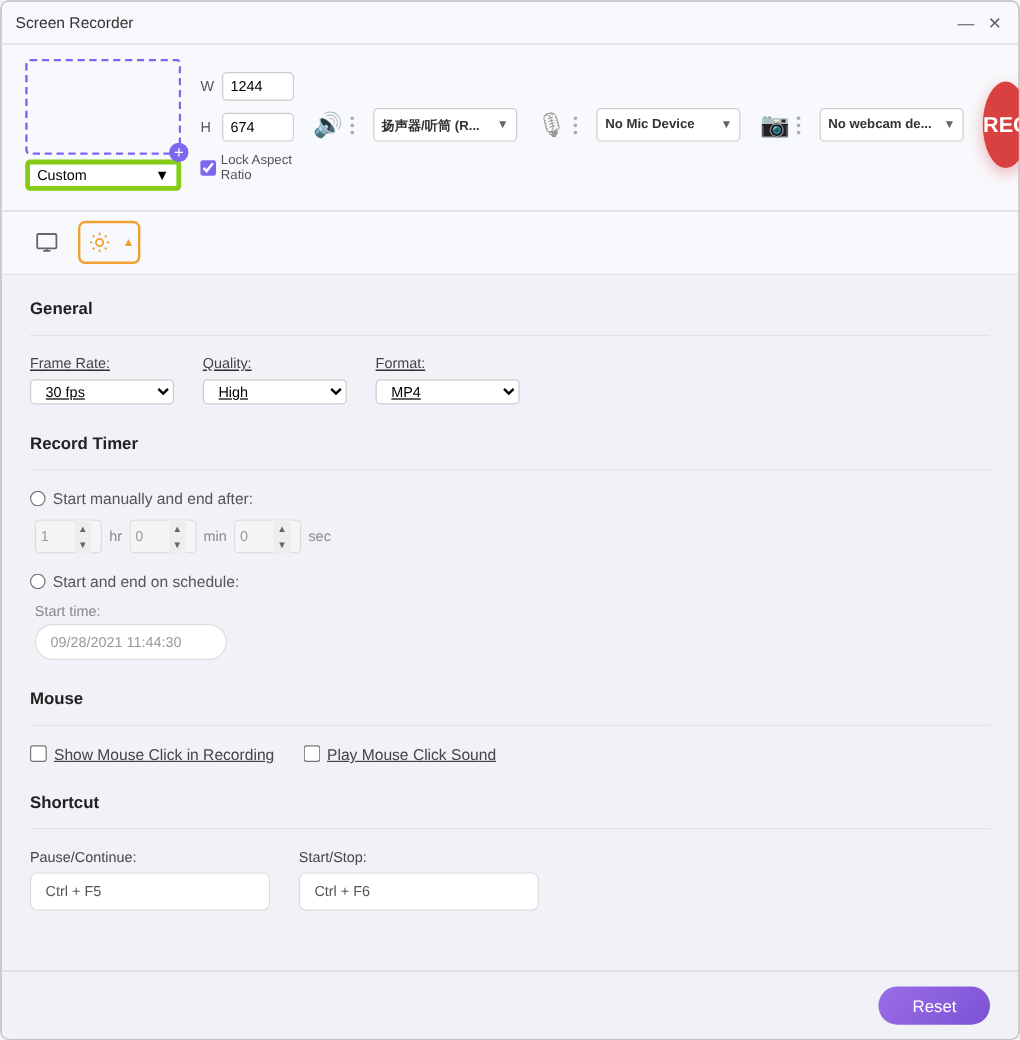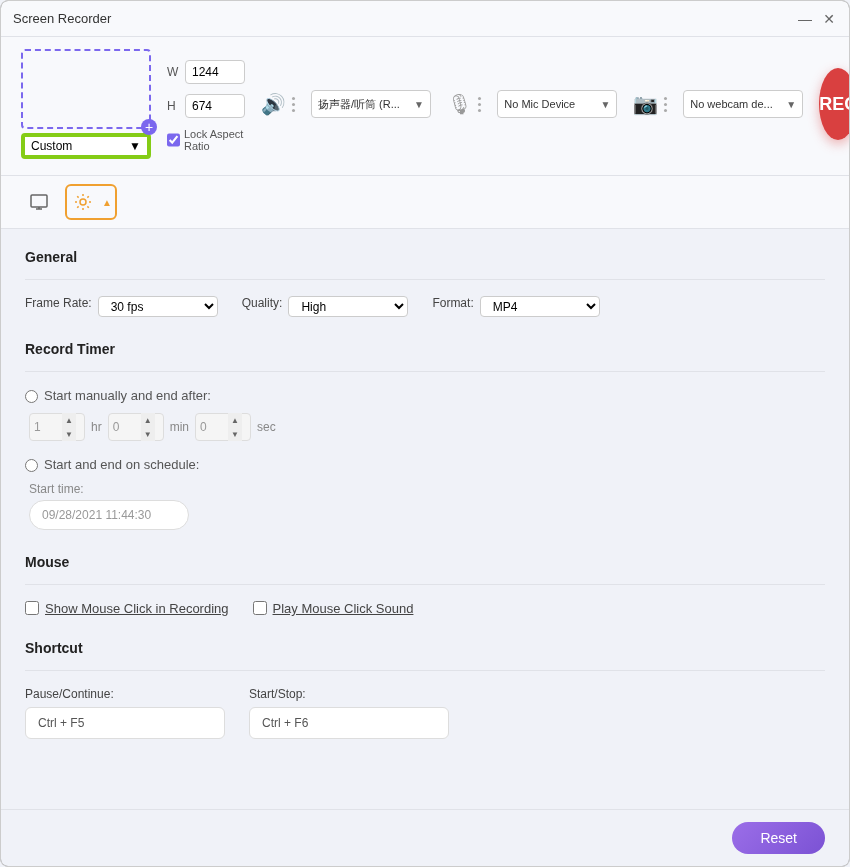--- a/index.html
+++ b/index.html
@@ -180,20 +180,21 @@
       align-items: center;
       justify-content: space-between;
       cursor: pointer;
     }
     .device-dropdown span.text {
       overflow: hidden;
       text-overflow: ellipsis;
       white-space: nowrap;
       font-size: 11px;
       color: #333;
+      font-weight: bold;
     }
     .device-dropdown span.arrow {
       color: #666;
       font-size: 10px;
       flex-shrink: 0;
     }
 
     .rec-btn {
       width: 72px;
       height: 72px;
@@ -283,41 +284,43 @@
     }
 
     .form-row {
       display: flex;
       gap: 24px;
       align-items: flex-end;
       margin-bottom: 8px;
     }
     .form-group {
       display: flex;
+      flex-direction: column;
       gap: 6px;
+      text-decoration: underline;
     }
     .form-label {
       font-size: 12px;
       color: #444;
     }
     .form-select {
       height: 21px;
       border: 1px solid #ccc;
       border-radius: 4px;
       background: white;
       font-size: 12px;
       padding: 0 8px;
       cursor: pointer;
       min-width: 120px;
     }
 
     .record-timer-section { margin-bottom: 24px; }
     .radio-row {
       display: flex;
-      align-items: flex-end;
+      align-items: center;
       gap: 6px;
       margin-bottom: 10px;
       font-size: 13px;
       color: #555;
     }
     .radio-row input[type=radio] {
       accent-color: #7b68ee;
     }
     .timer-inputs {
       display: flex;

